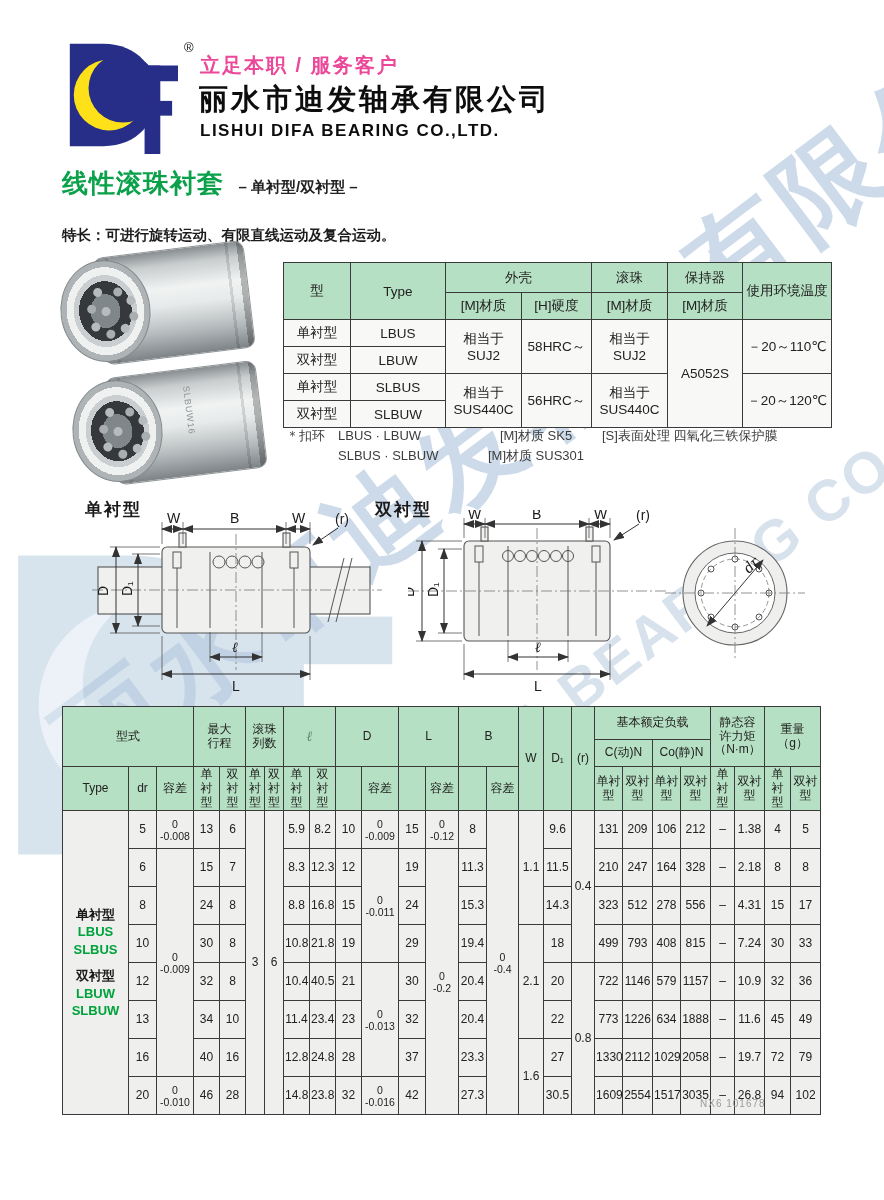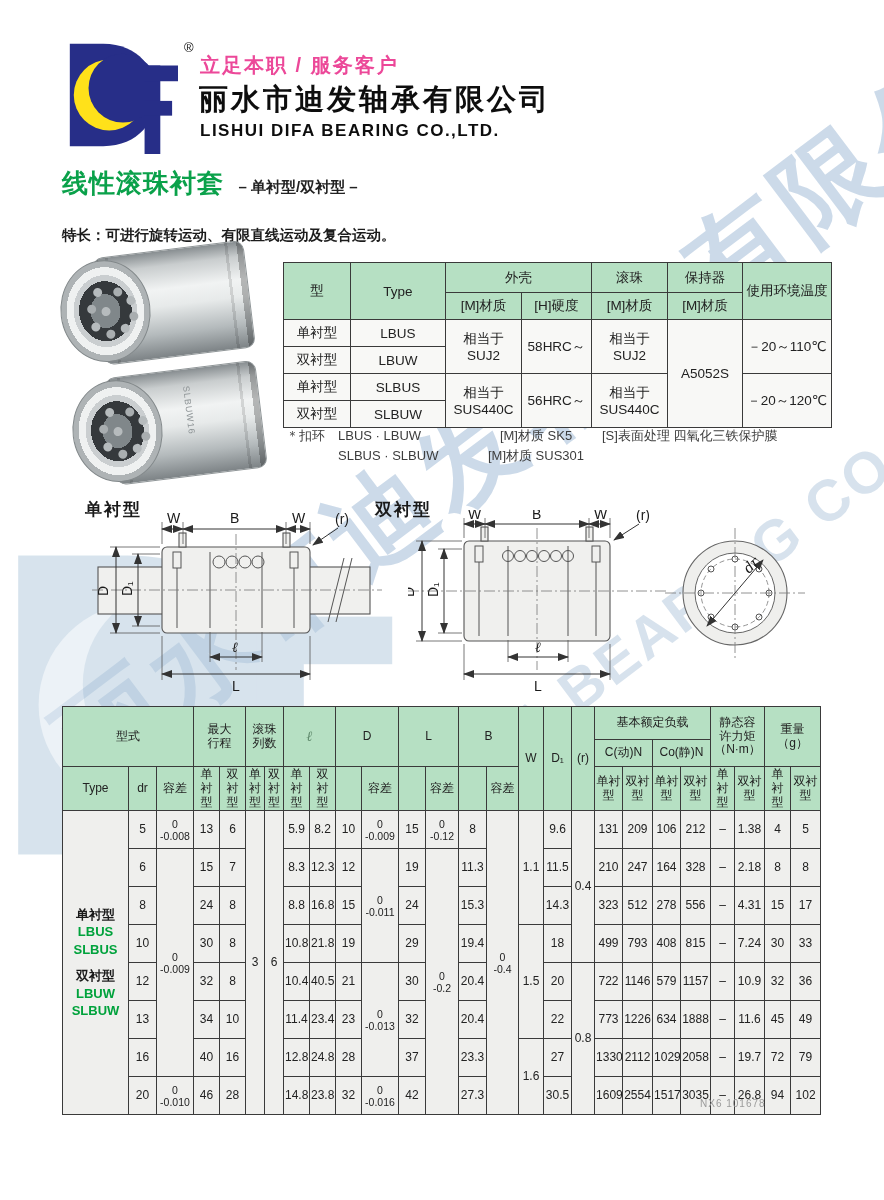--- a/index.html
+++ b/index.html
@@ -528,21 +528,21 @@
 
     <tr>
       <td>10</td>
       <td>30</td>
       <td>8</td>
       <td>10.8</td>
       <td>21.8</td>
       <td>19</td>
       <td>29</td>
       <td>19.4</td>
-      <td rowspan="3">1.5</td>
+      <td rowspan="3">2.1</td>
       <td>18</td>
       <td>499</td>
       <td>793</td>
       <td>408</td>
       <td>815</td>
       <td>–</td>
       <td>7.24</td>
       <td>30</td>
       <td>33</td>
     </tr>

